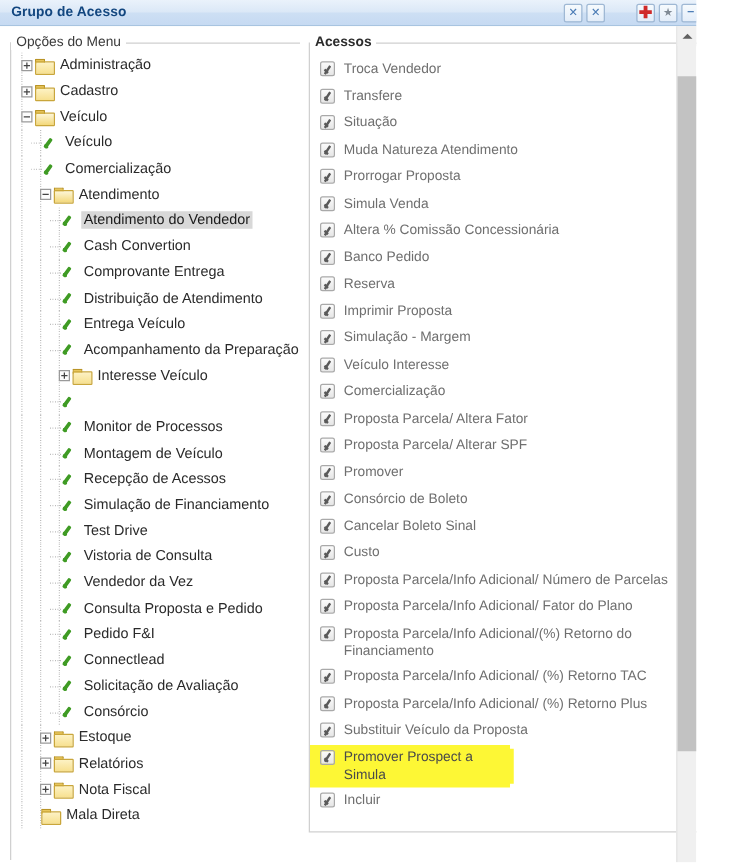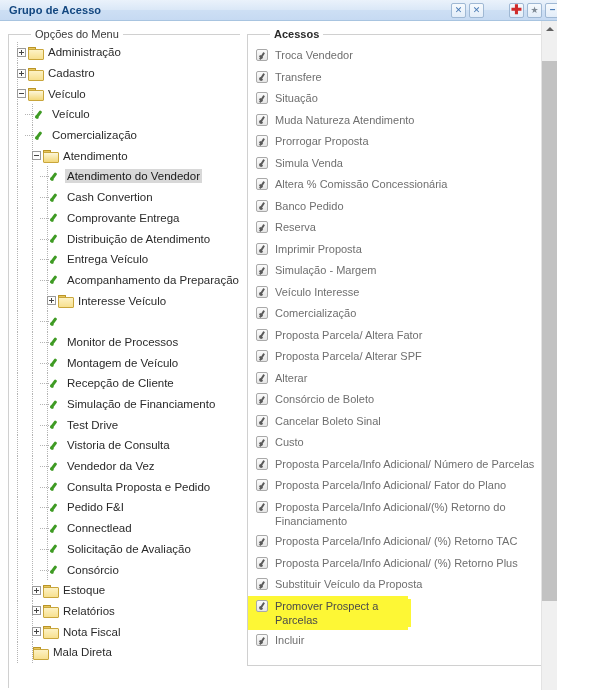--- a/index.html
+++ b/index.html
@@ -75,21 +75,21 @@
     position: absolute;
     margin: 0;
     padding: 0;
     border: 1px solid #d0d0d0;
     background: #fff;
   }
   fieldset.panel > legend {
     font-size: 11px;
     color: #333;
     padding: 0 4px;
-    margin-left: 22px;
+    margin-left: 0;
   }
   #menu-panel {
     left: 8px; top: 7px;
     width: 232px; height: 660px;
     border-right: none;
     border-bottom: none;
     overflow: hidden;
   }
   #menu-panel > legend { font-weight: normal; color: #3a3a3a; }
   #acessos-panel {
@@ -495,21 +495,21 @@
             <span class="tlabel">Montagem de Veículo</span>
           </div>
           <div class="tnode">
             <div class="indent" style="width: 38px;">
               <div class="guide" style="left: 8px;"></div>
               <div class="guide" style="left: 23px;"></div>
               <div class="guide" style="left: 38px;"></div>
               <div class="elbow" style="left: 31px;"></div>
             </div>
             <span class="chk"></span>
-            <span class="tlabel">Recepção de Cliente</span>
+            <span class="tlabel">Recepção de Acessos</span>
           </div>
           <div class="tnode">
             <div class="indent" style="width: 38px;">
               <div class="guide" style="left: 8px;"></div>
               <div class="guide" style="left: 23px;"></div>
               <div class="guide" style="left: 38px;"></div>
               <div class="elbow" style="left: 31px;"></div>
             </div>
             <span class="chk"></span>
             <span class="tlabel">Simulação de Financiamento</span>
@@ -690,21 +690,21 @@
           <div class="arow">
             <span class="acheck"></span>
             <span class="alabel">Proposta Parcela/ Altera Fator</span>
           </div>
           <div class="arow">
             <span class="acheck"></span>
             <span class="alabel">Proposta Parcela/ Alterar SPF</span>
           </div>
           <div class="arow">
             <span class="acheck"></span>
-            <span class="alabel">Alterar</span>
+            <span class="alabel">Promover</span>
           </div>
           <div class="arow">
             <span class="acheck"></span>
             <span class="alabel">Consórcio de Boleto</span>
           </div>
           <div class="arow">
             <span class="acheck"></span>
             <span class="alabel">Cancelar Boleto Sinal</span>
           </div>
           <div class="arow">
@@ -730,21 +730,21 @@
           <div class="arow">
             <span class="acheck"></span>
             <span class="alabel">Proposta Parcela/Info Adicional/ (%) Retorno Plus</span>
           </div>
           <div class="arow">
             <span class="acheck"></span>
             <span class="alabel">Substituir Veículo da Proposta</span>
           </div>
           <div class="arow hl" style="background: rgb(253, 247, 53); width: 160px;">
             <span class="acheck"></span>
-            <span class="alabel">Promover Prospect a Parcelas</span>
+            <span class="alabel">Promover Prospect a Simula</span>
           </div>
           <div class="arow">
             <span class="acheck"></span>
             <span class="alabel">Incluir</span>
           </div>
         </div>
     </fieldset>
 
   </div>
 

